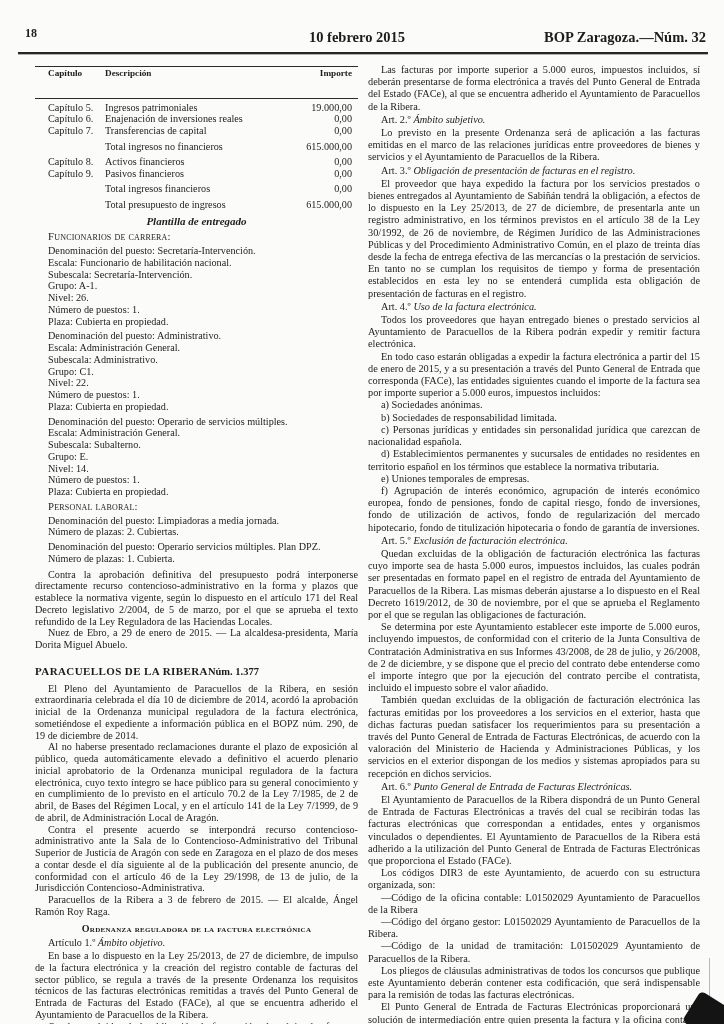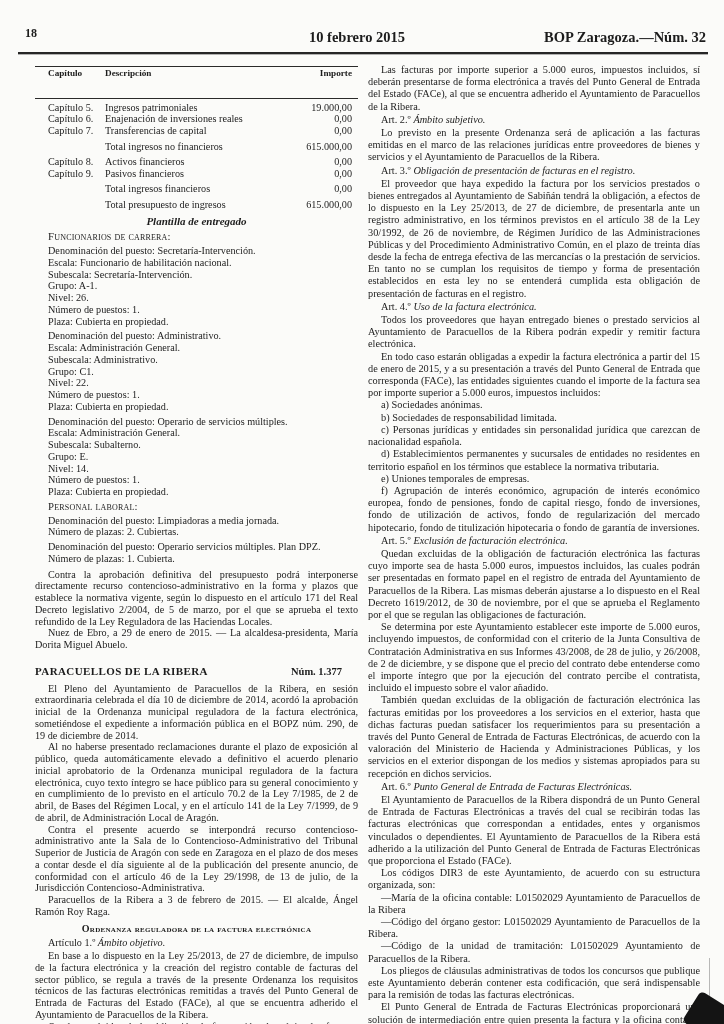--- a/index.html
+++ b/index.html
@@ -31,21 +31,21 @@
   .t-body{padding-top:3px;}
   .t-row.gap{margin-top:4px;}
   
   .plantilla-title{text-align:center;font-style:italic;font-weight:bold;font-size:11px;margin:4px 0 4px 0;text-indent:0;}
   .smallcaps{font-variant:small-caps;letter-spacing:.2px;}
   .staff-heading{margin:3px 0 2px 0;text-indent:13px;font-size:10.8px;}
   .staff-line{text-indent:13px;text-align:left;}
   .staff-line.gap{margin-top:3px;}
   .closing{margin-top:4px;}
   
-  .section-head{display:flex;justify-content:space-between;align-items:baseline;
+  .section-head{display:flex;align-items:baseline;
                 margin:15px 16px 5px 0;font-weight:bold;}
   .muni{font-size:11px;letter-spacing:.4px;}
   .sec-num{font-size:10.5px;}
   .ord-title{text-align:center;font-variant:small-caps;font-weight:bold;font-size:10px;
              letter-spacing:.3px;margin:5px 0 3px 0;text-indent:0;}
   .art{margin:1px 0 1px 0;}
   .art .title{font-style:italic;}
   
   .scan-vline{position:absolute;width:1px;background:rgba(30,30,30,.3);}
   .corner-ink{position:absolute;right:-10px;bottom:-12px;width:46px;height:36px;
@@ -233,21 +233,21 @@
   <p>Quedan excluidas de la obligación de facturación electrónica las facturas cuyo importe sea de hasta 5.000 euros, impuestos incluidos, las cuales podrán ser presentadas en formato papel en el registro de entrada del Ayuntamiento de Paracuellos de la Ribera. Las mismas deberán ajustarse a lo dispuesto en el Real Decreto 1619/2012, de 30 de noviembre, por el que se aprueba el Reglamento por el que se regulan las obligaciones de facturación.</p>
   <p>Se determina por este Ayuntamiento establecer este importe de 5.000 euros, incluyendo impuestos, de conformidad con el criterio de la Junta Consultiva de Contratación Administrativa en sus Informes 43/2008, de 28 de julio, y 26/2008, de 2 de diciembre, y se dispone que el precio del contrato debe entenderse como el importe íntegro que por la ejecución del contrato percibe el contratista, incluido el impuesto sobre el valor añadido.</p>
   <p>También quedan excluidas de la obligación de facturación electrónica las facturas emitidas por los proveedores a los servicios en el exterior, hasta que dichas facturas puedan satisfacer los requerimientos para su presentación a través del Punto General de Entrada de Facturas Electrónicas, de acuerdo con la valoración del Ministerio de Hacienda y Administraciones Públicas, y los servicios en el exterior dispongan de los medios y sistemas apropiados para su recepción en dichos servicios.</p>
 
   <p class="art"><span>Art. 6.º</span> <span class="title">Punto General de Entrada de Facturas Electrónicas.</span></p>
   <p>El Ayuntamiento de Paracuellos de la Ribera dispondrá de un Punto General de Entrada de Facturas Electrónicas a través del cual se recibirán todas las facturas electrónicas que correspondan a entidades, entes y organismos vinculados o dependientes. El Ayuntamiento de Paracuellos de la Ribera está adherido a la utilización del Punto General de Entrada de Facturas Electrónicas que proporciona el Estado (FACe).</p>
   <p>Los códigos DIR3 de este Ayuntamiento, de acuerdo con su estructura organizada, son:</p>
 
   <div>
 
-      <p>—María de la oficina contable: L01502029 Ayuntamiento de Paracuellos de la Ribera</p>
+      <p>—Código de la oficina contable: L01502029 Ayuntamiento de Paracuellos de la Ribera</p>
 
       <p>—Código del órgano gestor: L01502029 Ayuntamiento de Paracuellos de la Ribera.</p>
 
       <p>—Código de la unidad de tramitación: L01502029 Ayuntamiento de Paracuellos de la Ribera.</p>
     </div>
 
   <p>Los pliegos de cláusulas administrativas de todos los concursos que publique este Ayuntamiento deberán contener esta codificación, que será indispensable para la remisión de todas las facturas electrónicas.</p>
   <p>El Punto General de Entrada de Facturas Electrónicas proporcionará una solución de intermediación entre quien presenta la factura y la oficina contable competente para su registro.</p>
 
 </div>

